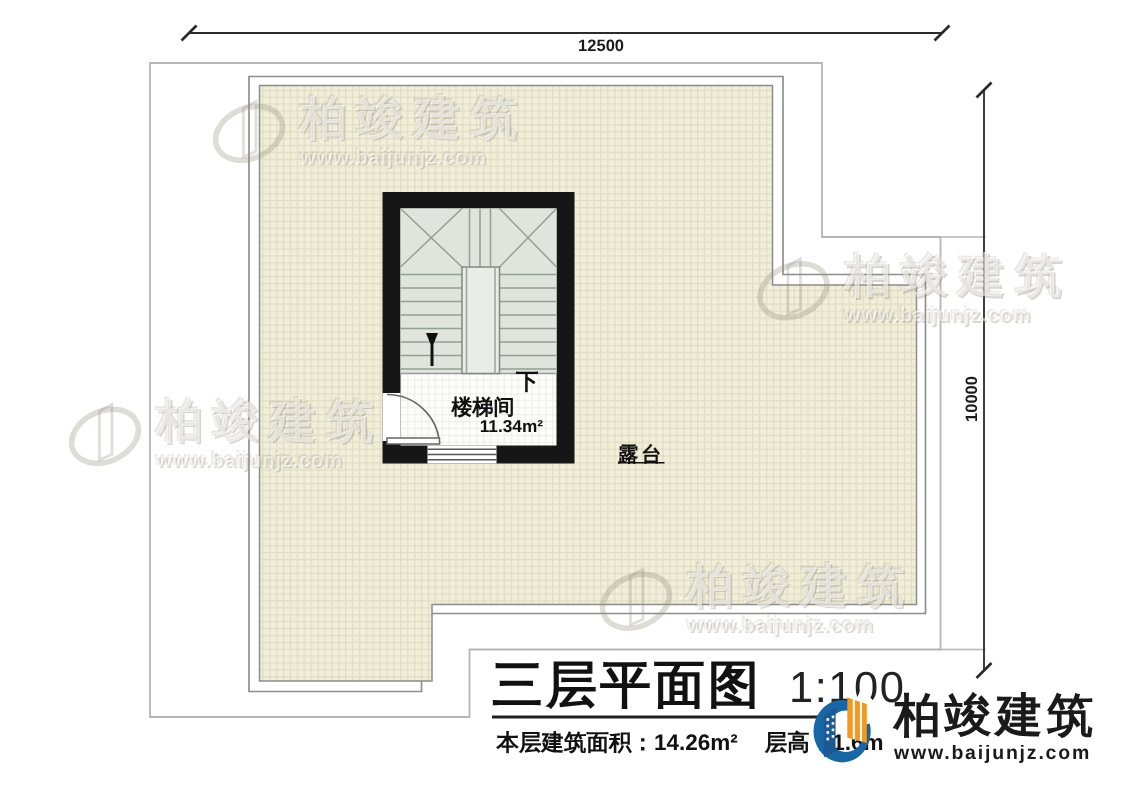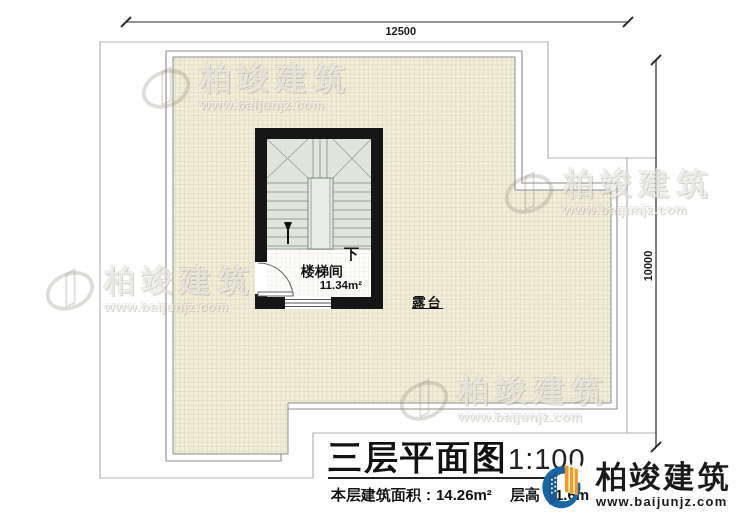--- a/index.html
+++ b/index.html
@@ -28,21 +28,21 @@
             text-shadow:1px 1px 0 rgba(148,144,126,0.38),-1px -1px 0 rgba(148,144,126,0.22);}
   .wm-url{font-size:13.5px;font-weight:bold;letter-spacing:.5px;margin-top:3px;white-space:nowrap;
           color:rgba(255,255,255,0.55);
           text-shadow:1px 1px 0 rgba(148,144,126,0.35),-1px -1px 0 rgba(148,144,126,0.2);}
   #wm1{left:140px;top:60px;}
   #wm2{left:44px;top:262px;}
   #wm3{left:503px;top:165px;}
   #wm4{left:398px;top:372px;}
 
   
-  #footer-title-row{left:328px;top:440px;display:flex;align-items:baseline;}
+  #footer-title-row{left:328px;top:440px;display:flex;align-items:baseline;gap:18px;}
   .f-title{font-size:34px;font-weight:bold;color:#111;letter-spacing:2px;line-height:1;}
   .f-scale{font-size:29px;font-weight:400;color:#222;letter-spacing:1px;line-height:1;}
   #footer-underline{left:328px;top:477px;width:219px;height:0;border-top:2px solid #222;}
   #footer-line2{left:331px;top:486px;font-size:15px;font-weight:bold;color:#111;white-space:nowrap;}
   #footer-line2 .gap{display:inline-block;width:18px;}
 
   
   #logo{left:538px;top:452px;display:flex;align-items:center;gap:6px;}
   .logo-text{display:flex;flex-direction:column;}
   .logo-brand{font-size:31px;font-weight:bold;color:#1a1a1a;letter-spacing:3px;line-height:1.15;white-space:nowrap;}

